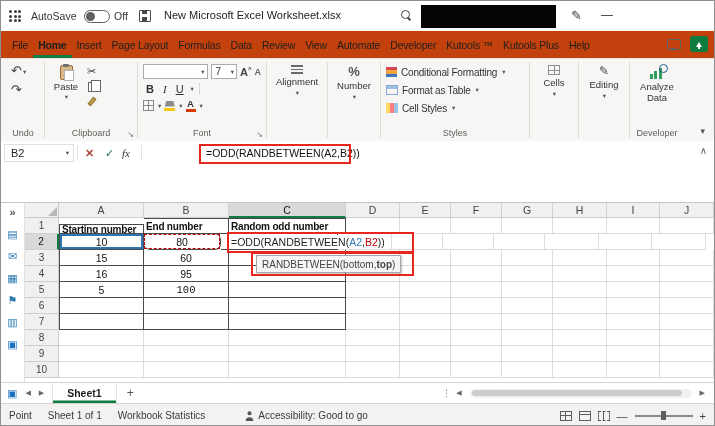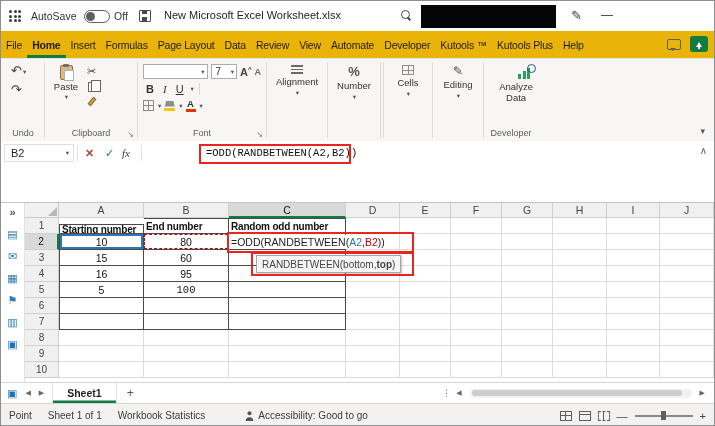--- a/index.html
+++ b/index.html
@@ -20,21 +20,21 @@
   .icon-save::after { content:''; position:absolute; left:2px; bottom:0; width:5px; height:4px; background:#4a4a4a; }
   .doc-title { position:absolute; left:163px; top:8px; font-size:11px; color:#1f1f1f; white-space:nowrap; }
   .icon-search { position:absolute; left:400px; top:9px; width:12px; height:12px; }
   .icon-search::before { content:''; position:absolute; left:0; top:0; width:7px; height:7px; border:1.5px solid #444; border-radius:50%; }
   .icon-search::after { content:''; position:absolute; left:7px; top:7px; width:1.5px; height:4px; background:#444; transform:rotate(-45deg); }
   .account-redacted { position:absolute; left:420px; top:4px; width:135px; height:23px; background:#050505; }
   .pen-glyph { position:absolute; left:570px; top:7px; font-size:13px; color:#3c3c3c; }
   .min-glyph { position:absolute; left:600px; top:7px; font-size:12px; color:#3c3c3c; }
 
   
-  .tabrow { position:absolute; left:0; top:30px; width:100%; height:28px; background:#eab308; border-bottom:1px solid #e7e5e2; display:flex; align-items:stretch; padding-left:0; }
+  .tabrow { position:absolute; left:0; top:30px; width:100%; height:28px; background:#c2410c; border-bottom:1px solid #e7e5e2; display:flex; align-items:stretch; padding-left:6px; }
   .rtab { display:flex; align-items:center; padding:0 5px; font-size:10.5px; letter-spacing:-0.2px; color:#1f1f1f; white-space:nowrap; cursor:default; }
   .rtab.active { font-weight:bold; box-shadow:inset 0 -3px 0 var(--c-accent,#107c41); }
   .tabrow-right { position:absolute; right:6px; top:5px; display:flex; gap:9px; align-items:center; }
   .icon-comment { width:14px; height:11px; border:1.3px solid #5f5f5f; border-radius:2px; position:relative; }
   .icon-comment::after { content:''; position:absolute; left:2px; bottom:-5px; border:3px solid transparent; border-top-color:#5f5f5f; }
   .icon-share { width:18px; height:16px; background:var(--c-accent,#107c41); border-radius:3px; position:relative; }
   .icon-share::after { content:''; position:absolute; left:5.5px; top:3px; border:3.5px solid transparent; border-bottom:5px solid #fff; }
   .icon-share::before { content:''; position:absolute; left:8px; top:8px; width:2px; height:5px; background:#fff; }
 
   
@@ -87,38 +87,38 @@
   .icon-align { width:12px; height:9px; background:repeating-linear-gradient(#6a6a6a 0 1.5px, transparent 1.5px 3.5px); }
   .glyph-pct { font-size:13px; font-weight:bold; color:#555; line-height:13px; }
   .icon-cellsg { width:12px; height:10px; border:1px solid #8f8f8f; background:linear-gradient(#8f8f8f,#8f8f8f) 50% 0/1px 100% no-repeat, linear-gradient(#8f8f8f,#8f8f8f) 0 50%/100% 1px no-repeat; }
   .glyph-pencil { font-size:12px; color:#444; line-height:12px; }
 
   .style-row { display:flex; align-items:center; gap:4px; height:18px; font-size:10px; letter-spacing:-0.2px; color:#333; white-space:nowrap; }
   .icon-cf { width:11px; height:10px; background:linear-gradient(180deg,#d64550 0 33%,#f2a33c 33% 66%,#4472c4 66%); }
   .icon-fat { width:12px; height:10px; border:1px solid #8aa8d0; background:linear-gradient(#9dc3e6,#9dc3e6) 0 0/100% 3px no-repeat; }
   .icon-cs { width:12px; height:10px; background:linear-gradient(90deg,#ffd966 0 4px,#ff7c80 4px 8px,#9dc3e6 8px); }
 
-  .analyze-btn { display:flex; flex-direction:column; align-items:flex-end; gap:2px; padding-top:4px; }
+  .analyze-btn { display:flex; flex-direction:column; align-items:center; gap:2px; padding-top:4px; }
   .icon-analyze { position:relative; width:15px; height:12px; display:flex; align-items:flex-end; gap:1.5px; }
   .icon-analyze i { width:3px; background:#2f9e5f; display:block; }
   .icon-analyze i:nth-child(1){height:5px;} .icon-analyze i:nth-child(2){height:8px;} .icon-analyze i:nth-child(3){height:11px;}
   .icon-analyze::after { content:''; position:absolute; right:-3px; top:-3px; width:7px; height:7px; border:1.5px solid #1f5b8d; border-radius:50%; }
   .analyze-label { font-size:9.5px; color:#333; text-align:center; line-height:11px; }
   .ribbon-collapse { position:absolute; right:9px; bottom:5px; font-size:9px; color:#555; }
 
   
   .fbar { position:absolute; left:0; top:140px; width:100%; height:62px; background:#fff; border-bottom:1px solid #c8c6c4; }
   .namebox { position:absolute; left:3px; top:3px; width:70px; height:18px; border:1px solid #e0e0e0; display:flex; align-items:center; padding-left:6px; font-size:11px; color:#1f1f1f; }
   .namebox .dd { position:absolute; right:4px; }
   .fb-sep { position:absolute; top:4px; width:1px; height:16px; background:#e4e2e0; }
   .fb-btn { position:absolute; top:4px; font-size:11px; line-height:16px; }
   .fb-x { left:84px; color:#b0493f; font-weight:bold; }
   .fb-ok { left:104px; color:#1e7145; }
   .fb-fx { left:121px; color:#3b3b3b; font-style:italic; font-family:"Liberation Serif", serif; }
-  .fb-formula { position:absolute; left:205px; top:6px; font-size:10.5px; color:#111; white-space:nowrap;font-family:Liberation Mono, monospace; }
+  .fb-formula { position:absolute; left:205px; top:6px; font-size:10.5px; color:#111; white-space:nowrap; }
   .ann-fbar { position:absolute; left:198px; top:3px; width:152px; height:20px; border:2px solid var(--c-annotation,#e8251f); pointer-events:none; }
   .fb-expand { position:absolute; right:7px; top:4px; font-size:10px; color:#666; }
 
   
   .workspace { position:absolute; left:0; top:202px; width:100%; height:179px; background:#fff; }
   .sidep { position:absolute; left:0; top:0; width:24px; height:100%; border-right:1px solid #e4e2e0; display:flex; flex-direction:column; align-items:center; gap:10px; padding-top:3px; }
   .sp-icon { font-size:11px; color:#2e7bb0; line-height:12px; }
   .sp-icon:first-child { color:#555; font-weight:bold; }
   .sp-icon:last-child { color:#1a73c0; }
 
@@ -198,22 +198,22 @@
     <span class="account-redacted"></span>
     <span class="pen-glyph">✎</span>
     <span class="min-glyph">—</span>
   </div>
 
   <div class="tabrow">
     <div style="display:flex;">
         <div class="rtab">File</div>
         <div class="rtab active">Home</div>
         <div class="rtab">Insert</div>
+        <div class="rtab">Page Layout</div>
         <div class="rtab">Formulas</div>
-        <div class="rtab">Page Layout</div>
         <div class="rtab">Data</div>
         <div class="rtab">Review</div>
         <div class="rtab">View</div>
         <div class="rtab">Automate</div>
         <div class="rtab">Developer</div>
         <div class="rtab">Kutools ™</div>
         <div class="rtab">Kutools Plus</div>
         <div class="rtab">Help</div>
       </div>
     <div class="tabrow-right">
@@ -311,20 +311,40 @@
 
     <div class="rgroup" style="width:50px;">
       <div class="cmp-btn">
         <span class="glyph-pct">%</span>
         <span class="cmp-label">Number</span>
         <span class="dd">▾</span>
       </div>
     </div>
     <div class="rdiv"></div>
 
+    <div class="rgroup" style="width:146px;">
+      <div class="rg-body">
+        <div class="style-row">
+          <span class="icon-cf"></span>
+          <span>Conditional Formatting</span>
+          <span class="dd">▾</span>
+        </div>
+        <div class="style-row">
+          <span class="icon-fat"></span>
+          <span>Format as Table</span>
+          <span class="dd">▾</span>
+        </div>
+        <div class="style-row">
+          <span class="icon-cs"></span>
+          <span>Cell Styles</span>
+          <span class="dd">▾</span>
+        </div>
+      </div>
+      <div class="rg-label">Styles</div>
+    </div>
     <div class="rdiv"></div>
 
     <div class="rgroup" style="width:46px;">
       <div class="cmp-btn">
         <span class="icon-cellsg"></span>
         <span class="cmp-label">Cells</span>
         <span class="dd">▾</span>
       </div>
     </div>
     <div class="rdiv"></div>
@@ -420,21 +440,21 @@
           <div class="g-cell" style="width: 51px;"></div>
           <div class="g-cell" style="width: 51px;"></div>
           <div class="g-cell" style="width: 51px;"></div>
           <div class="g-cell" style="width: 54px;"></div>
           <div class="g-cell" style="width: 53px;"></div>
           <div class="g-cell" style="width: 54px;"></div>
         </div>
         <div class="g-row" style="height: 16px;">
           <div class="g-rh sel" style="width: 34px;">2</div>
           <div class="g-cell num tbl tbl-l ref-blue" style="width: 85px;">10</div>
-          <div class="g-cell num tbl ref-red" style="width: 85px;">80</div>
+          <div class="g-cell num tbl ref-red" style="width: 77px; border-radius: 6px;">80</div>
           <div class="g-cell tbl" style="width: 117px;"></div>
           <div class="g-cell" style="width: 54px;"></div>
           <div class="g-cell" style="width: 51px;"></div>
           <div class="g-cell" style="width: 51px;"></div>
           <div class="g-cell" style="width: 51px;"></div>
           <div class="g-cell" style="width: 54px;"></div>
           <div class="g-cell" style="width: 53px;"></div>
           <div class="g-cell" style="width: 54px;"></div>
         </div>
         <div class="g-row" style="height: 16px;">

